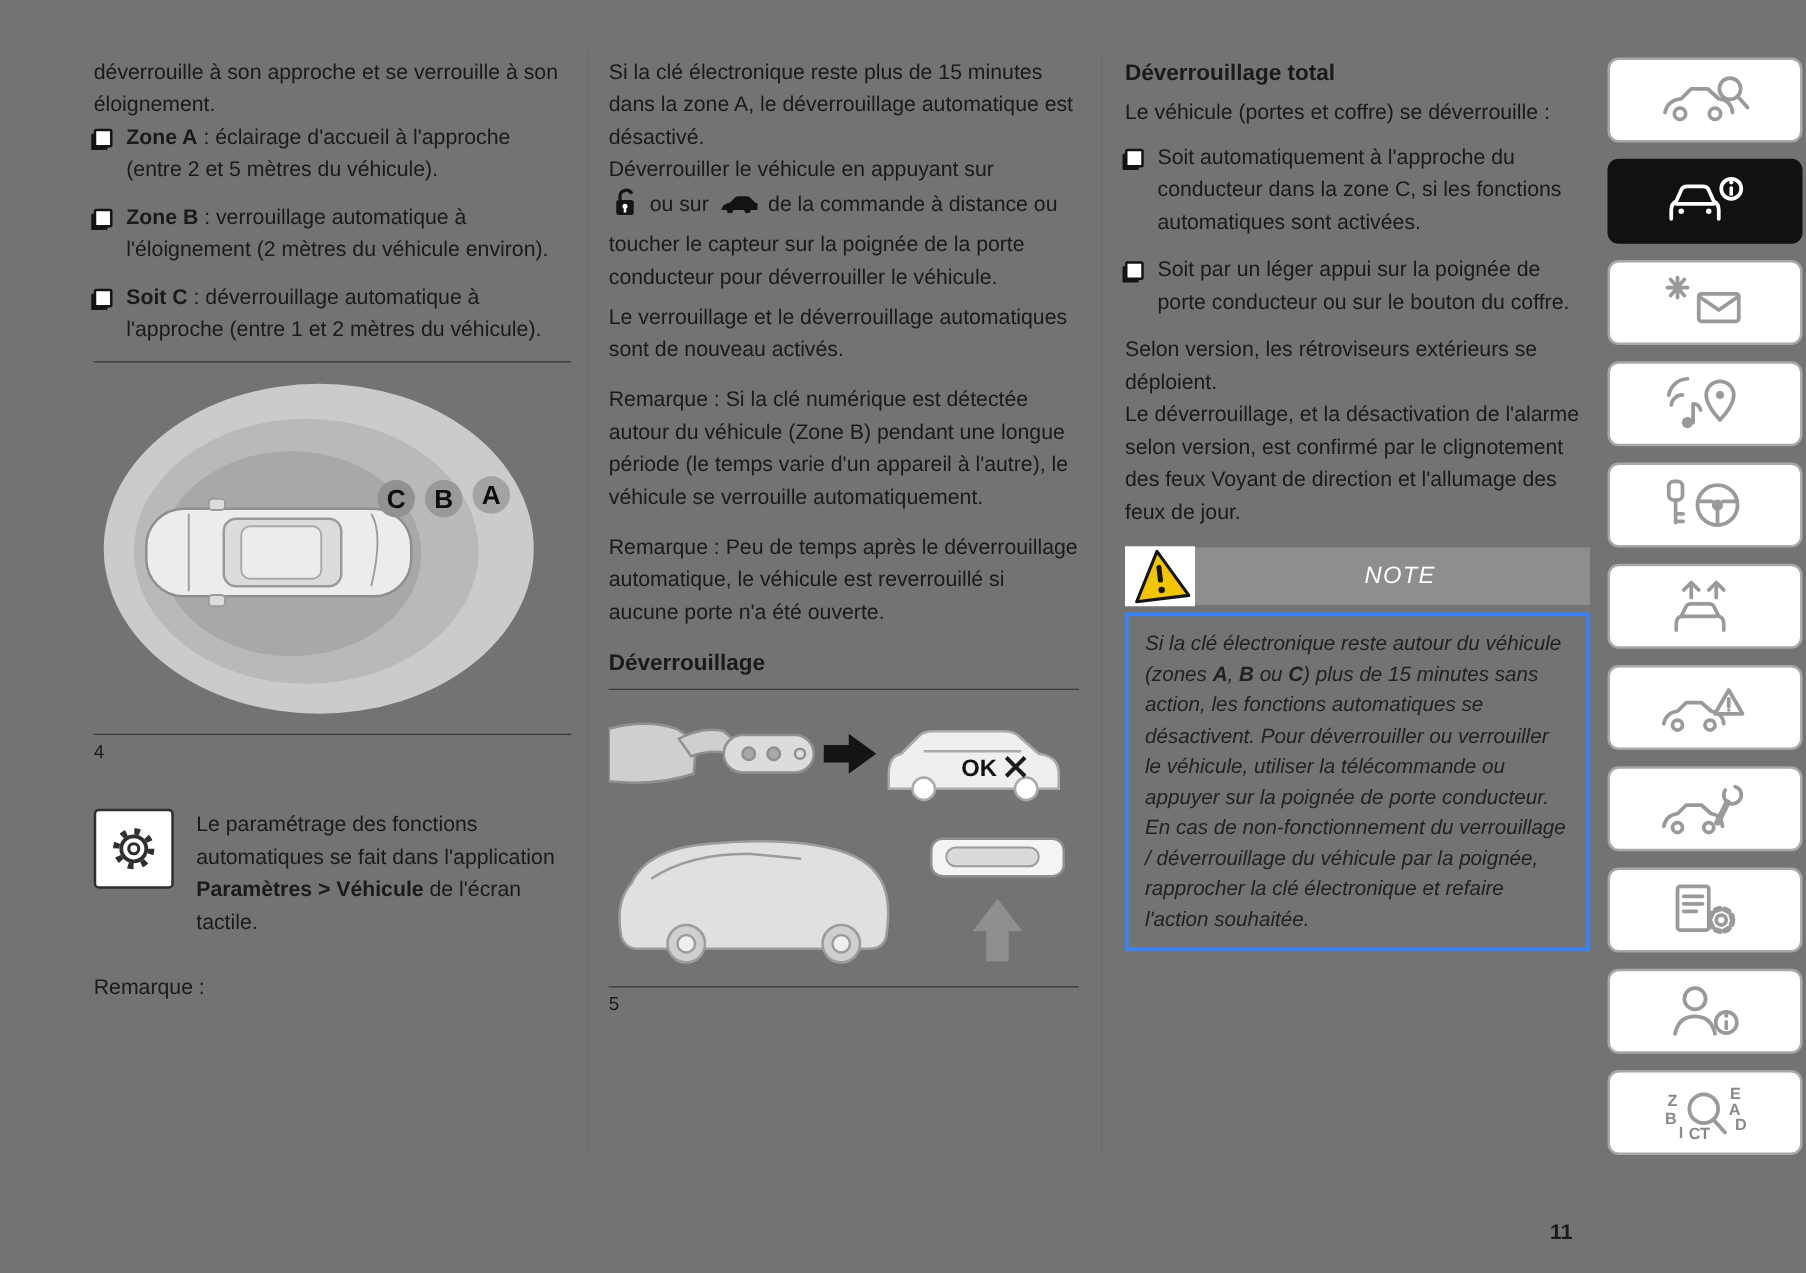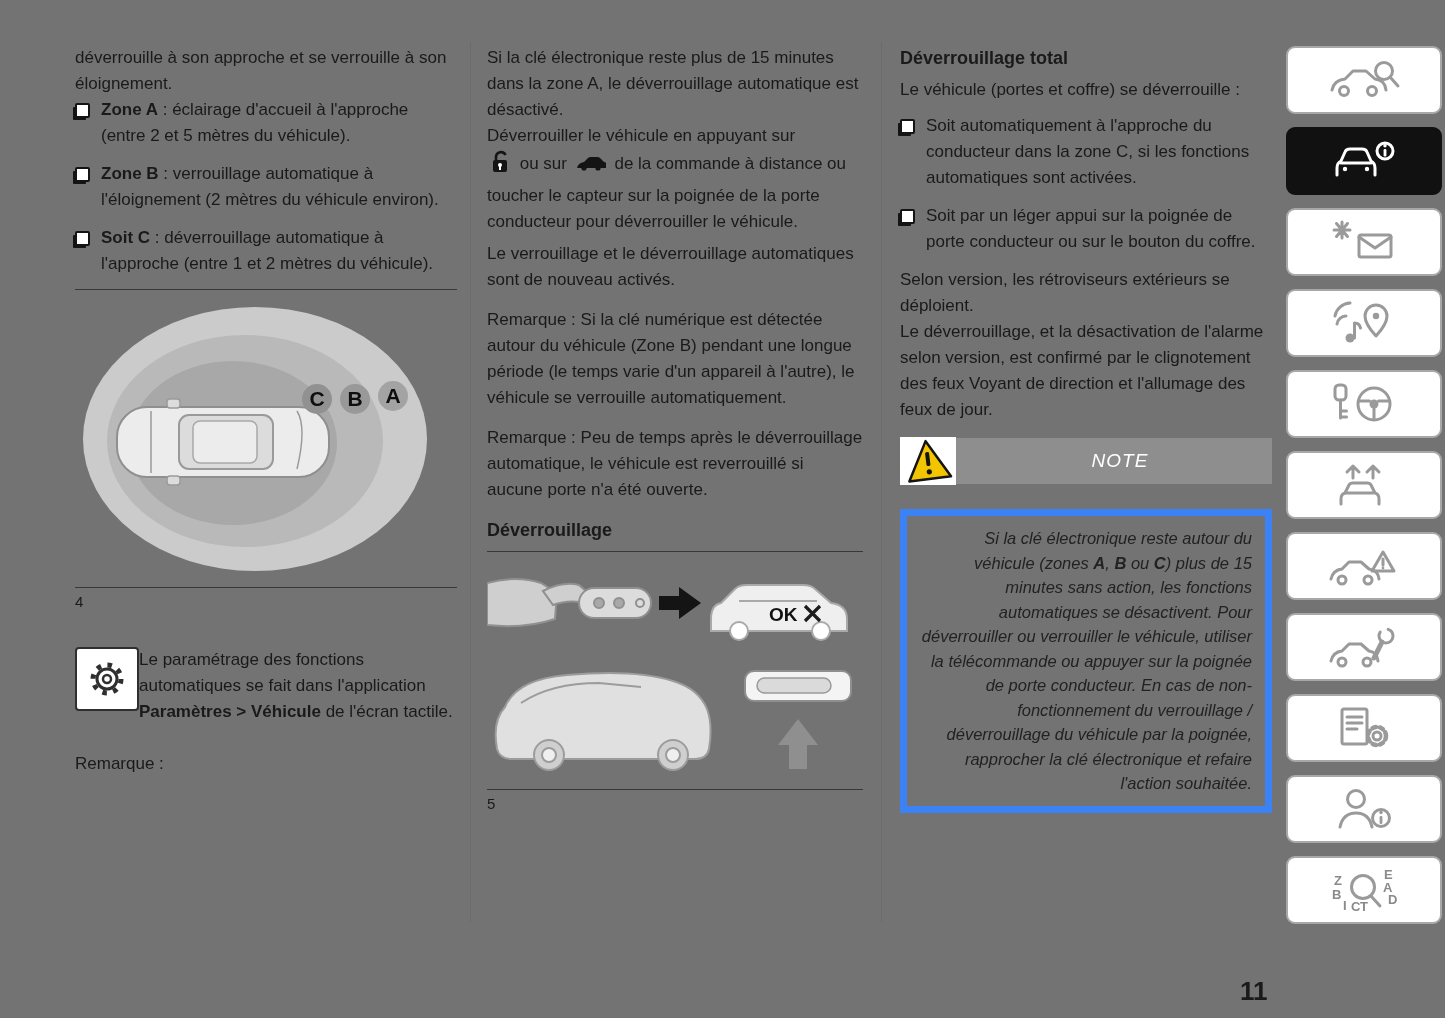--- a/index.html
+++ b/index.html
@@ -22,39 +22,39 @@
 
   .bullets{margin-top:0;}
   .bullet{display:flex;gap:11px;margin-bottom:12px;}
   .cbx{flex:0 0 auto;width:11px;height:11px;border:2px solid #141414;border-radius:2px;margin-top:6px;box-shadow:-3px 3px 0 -1px #141414;background:#fff;}
   .btxt{flex:1;}
 
   .figure{margin-top:9px;}
   .inline-ic{display:inline-block;vertical-align:-6px;margin:0 4px;}
   .inline-car{display:inline-block;vertical-align:-2px;margin:0 4px;}
 
-  .settings{display:flex;margin-top:36px;align-items:flex-start;}
+  .settings{display:flex;gap:18px;margin-top:36px;align-items:flex-start;}
   .gearbox{flex:0 0 auto;width:60px;height:60px;border:2px solid #2f2f2f;border-radius:4px;display:flex;align-items:center;justify-content:center;background:#fff;}
   .remark1{margin-top:26px;}
 
   .note-banner{display:flex;align-items:center;margin-top:14px;}
   .note-bar{flex:1;height:46px;background:#8e8e8e;color:#ffffff;display:flex;align-items:center;justify-content:center;font-style:italic;font-size:19px;letter-spacing:1px;padding-left:12px;}
   .note-ic{flex:0 0 auto;width:56px;display:flex;align-items:center;justify-content:center;background:#fff;}
-  .note-box{margin-top:24px;border:7px solid #3b82f6;padding:10px 13px;font-style:italic;font-size:16.5px;line-height:24.5px;color:#222;text-align:right;}
+  .note-box{margin-top:5px;border:3px solid #3b82f6;padding:10px 13px;font-style:italic;font-size:16.5px;line-height:24.5px;color:#222;}
 
   .sidebar{position:absolute;left:1286px;top:46px;width:156px;display:flex;flex-direction:column;gap:13px;}
   .sb{box-sizing:border-box;width:156px;height:68px;border:2px solid #a8a8a8;border-radius:9px;background:#fff;display:flex;align-items:center;justify-content:center;padding:0;cursor:pointer;}
   .sb svg{stroke:#9a9a9a;stroke-width:3;stroke-linecap:round;stroke-linejoin:round;fill:none;}
   .sb .f{fill:#9a9a9a;stroke:none;}
   .sb.active{background:#111111;border-color:#111111;}
   .sb.active svg{stroke:#ffffff;}
   .sb.active .f{fill:#ffffff;}
   .lt{fill:#8a8a8a;stroke:none;font-weight:bold;font-size:13px;font-family:"Liberation Sans",sans-serif;}
 
-  .page-num{position:absolute;left:1240px;top:976px;font-size:26px;font-weight:bold;}
+  .page-num{position:absolute;left:1240px;top:976px;font-size:17px;font-weight:bold;}
   .fig-label{font-weight:bold;font-size:19px;fill:#111;font-family:"Liberation Sans",sans-serif;}
   .zone-letter{font-weight:bold;font-size:21px;fill:#0e0e0e;text-anchor:middle;font-family:"Liberation Sans",sans-serif;}
 </style>
 </head>
 <body>
 
 <div class="page">
 
   <div class="col" id="col1">
     <p>déverrouille à son approche et se verrouille à son éloignement.</p>

